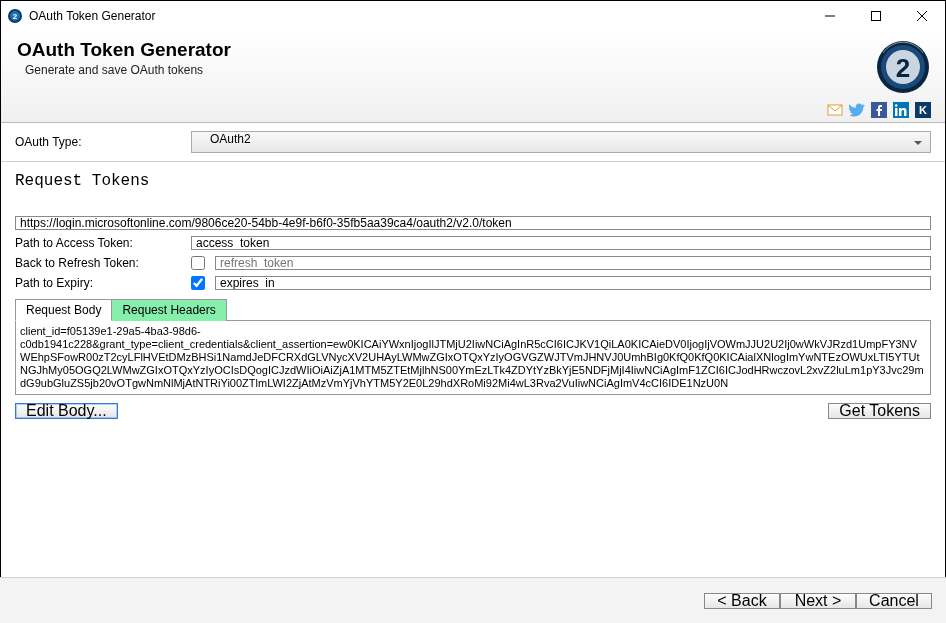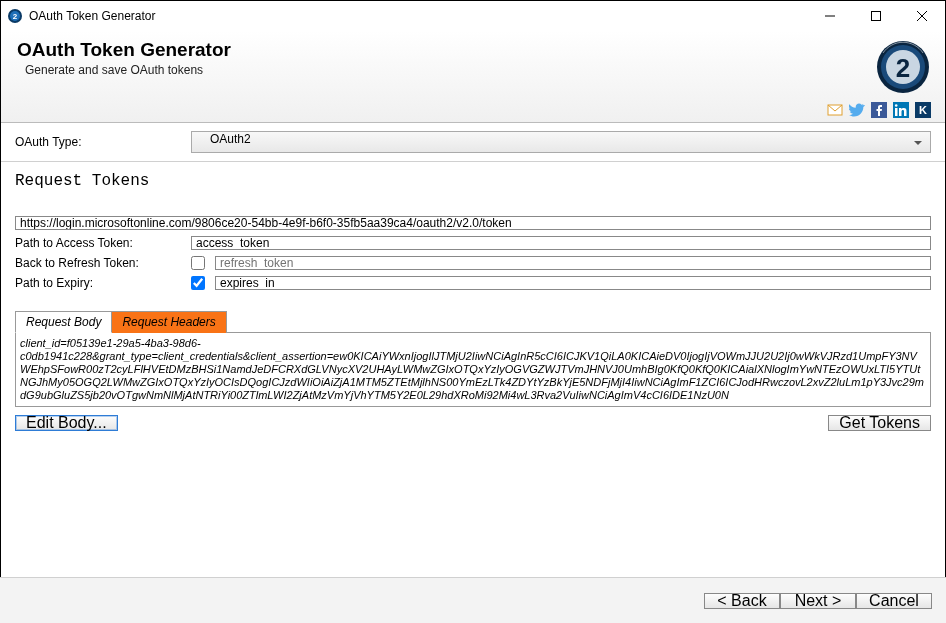--- a/index.html
+++ b/index.html
@@ -21,23 +21,23 @@
 .lbl { display: inline-block; }
 .lbl-col { width: 176px; }
 .oauth-select { flex: 1; height: 22px; font-size: 12px; background: linear-gradient(to bottom, #f8f8f8, #e8e8e8); border: 1px solid #aaa; padding-left: 18px; display: flex; align-items: flex-start; position: relative; cursor: pointer; }
 .oauth-select::after { content: ""; position: absolute; right: 8px; top: 9px; border-left: 4px solid transparent; border-right: 4px solid transparent; border-top: 4px solid #555; }
 .section { padding: 10px 14px 0 14px; }
 .section-title { font-size: 16px; font-family: Liberation Mono, monospace; margin-bottom: 26px; }
 .form-row { display: flex; align-items: center; margin-bottom: 6px; }
 .text-input { flex: 1; height: 14px; border: 1px solid #888; padding: 1px 4px; font-size: 12px; font-family: inherit; }
 .text-input.disabled { color: #737373; background: #fff; }
 .chk { width: 14px; height: 14px; margin-right: 10px; }
-.tabs-wrap { margin-top: 20px; font-style: italic; }
+.tabs-wrap { margin-top: 8px; }
 .tab-strip { display: flex; }
-.tab { padding: 3px 10px; border: 1px solid #999; border-bottom: none; background: #f97316; font-size: 12px; cursor: pointer; position: relative; top: 1px; }
+.tab { padding: 3px 10px; border: 1px solid #999; border-bottom: none; background: #86efac; font-size: 12px; cursor: pointer; position: relative; top: 1px; }
 .tab.active { background: #fff; z-index: 2; border-bottom: 1px solid #fff; }
 .tab + .tab { margin-left: -1px; }
 .body-box { border: 1px solid #999; padding: 4px; font-size: 11px; line-height: 13px; font-family: Tahoma, sans-serif; word-wrap: break-word; min-height: 52px; background: #fff; }
 .btn-row { display: flex; margin-top: 8px; }
 .btn { min-width: 78px; height: 16px; padding: 0 10px; font-size: 16px; border: 1px solid #888; background: linear-gradient(to bottom, #fdfdfd, #e6e6e6); cursor: pointer; display: inline-flex; align-items: center; justify-content: center; }
 .btn.hl { border: 1px solid #2e7cd6; box-shadow: 0 0 0 1px rgba(46,124,214,0.35) inset; }
 .bottom-bar { position: absolute; bottom: 0; left: 0; right: 0; height: 46px; border-top: 1px solid #d0d0d0; display: flex; align-items: center; justify-content: flex-end; padding-right: 14px; background: #f3f3f3; }
 .bottom-bar .btn { min-width: 76px; }
 </style>
 </head>

